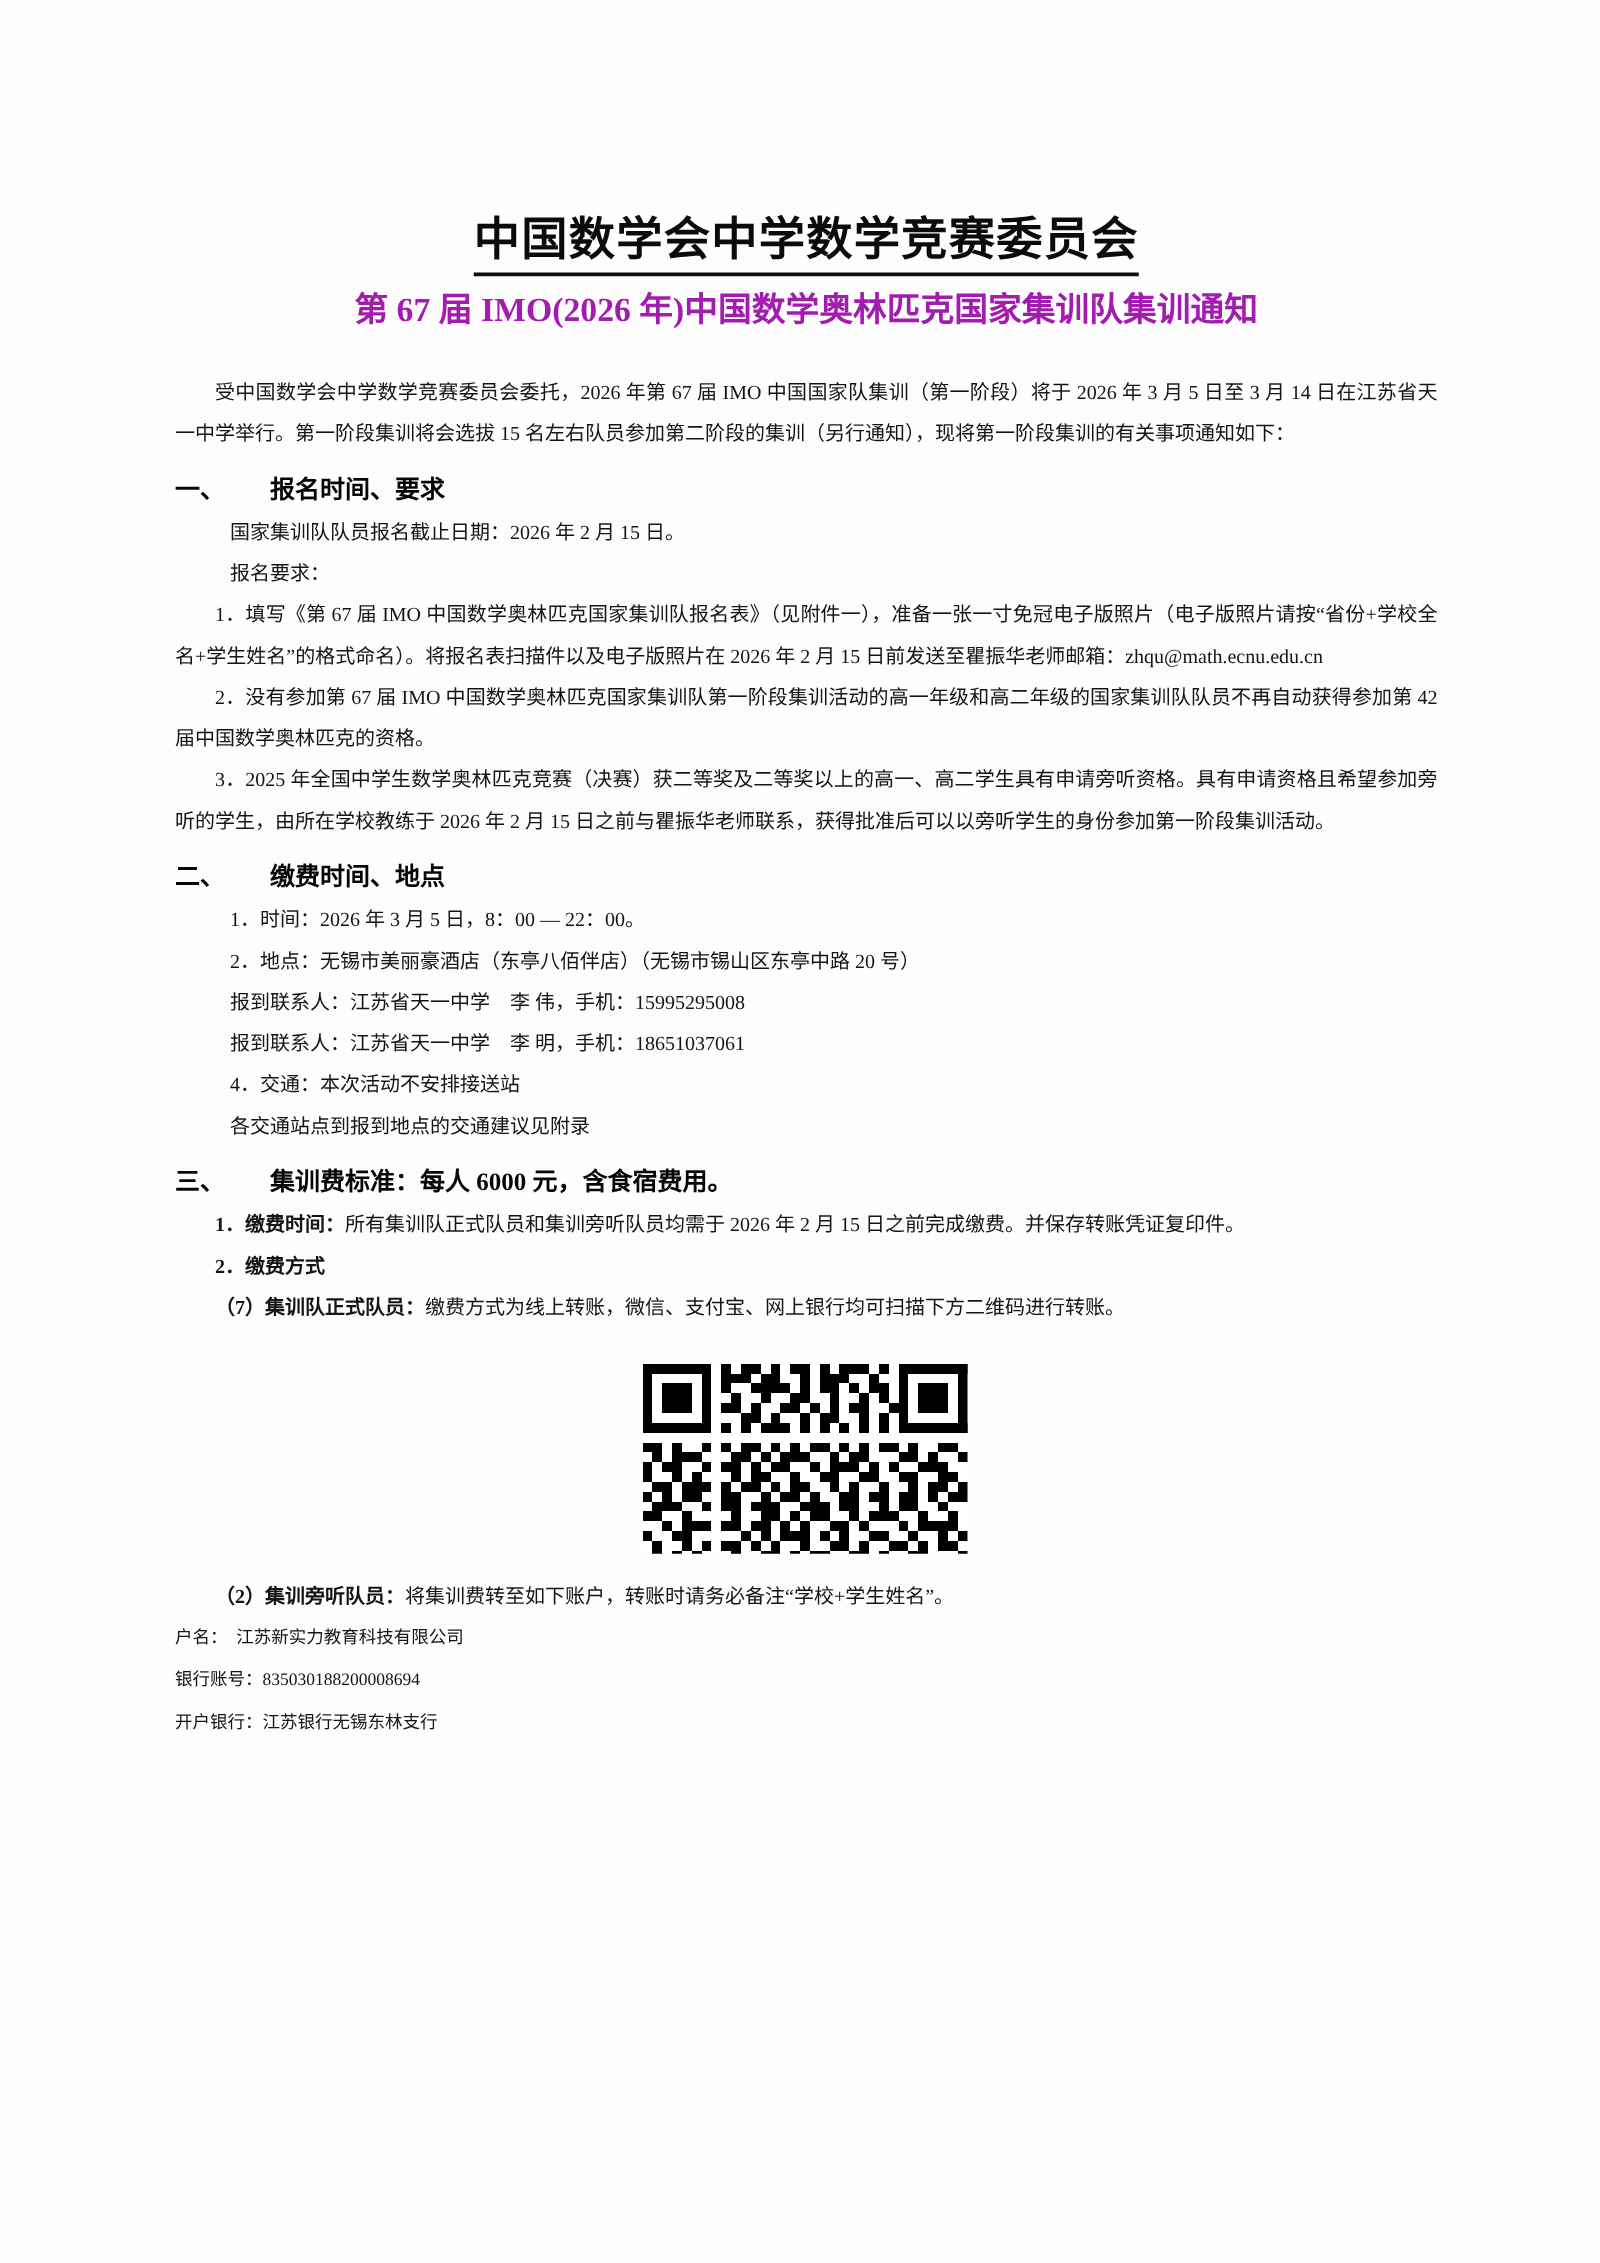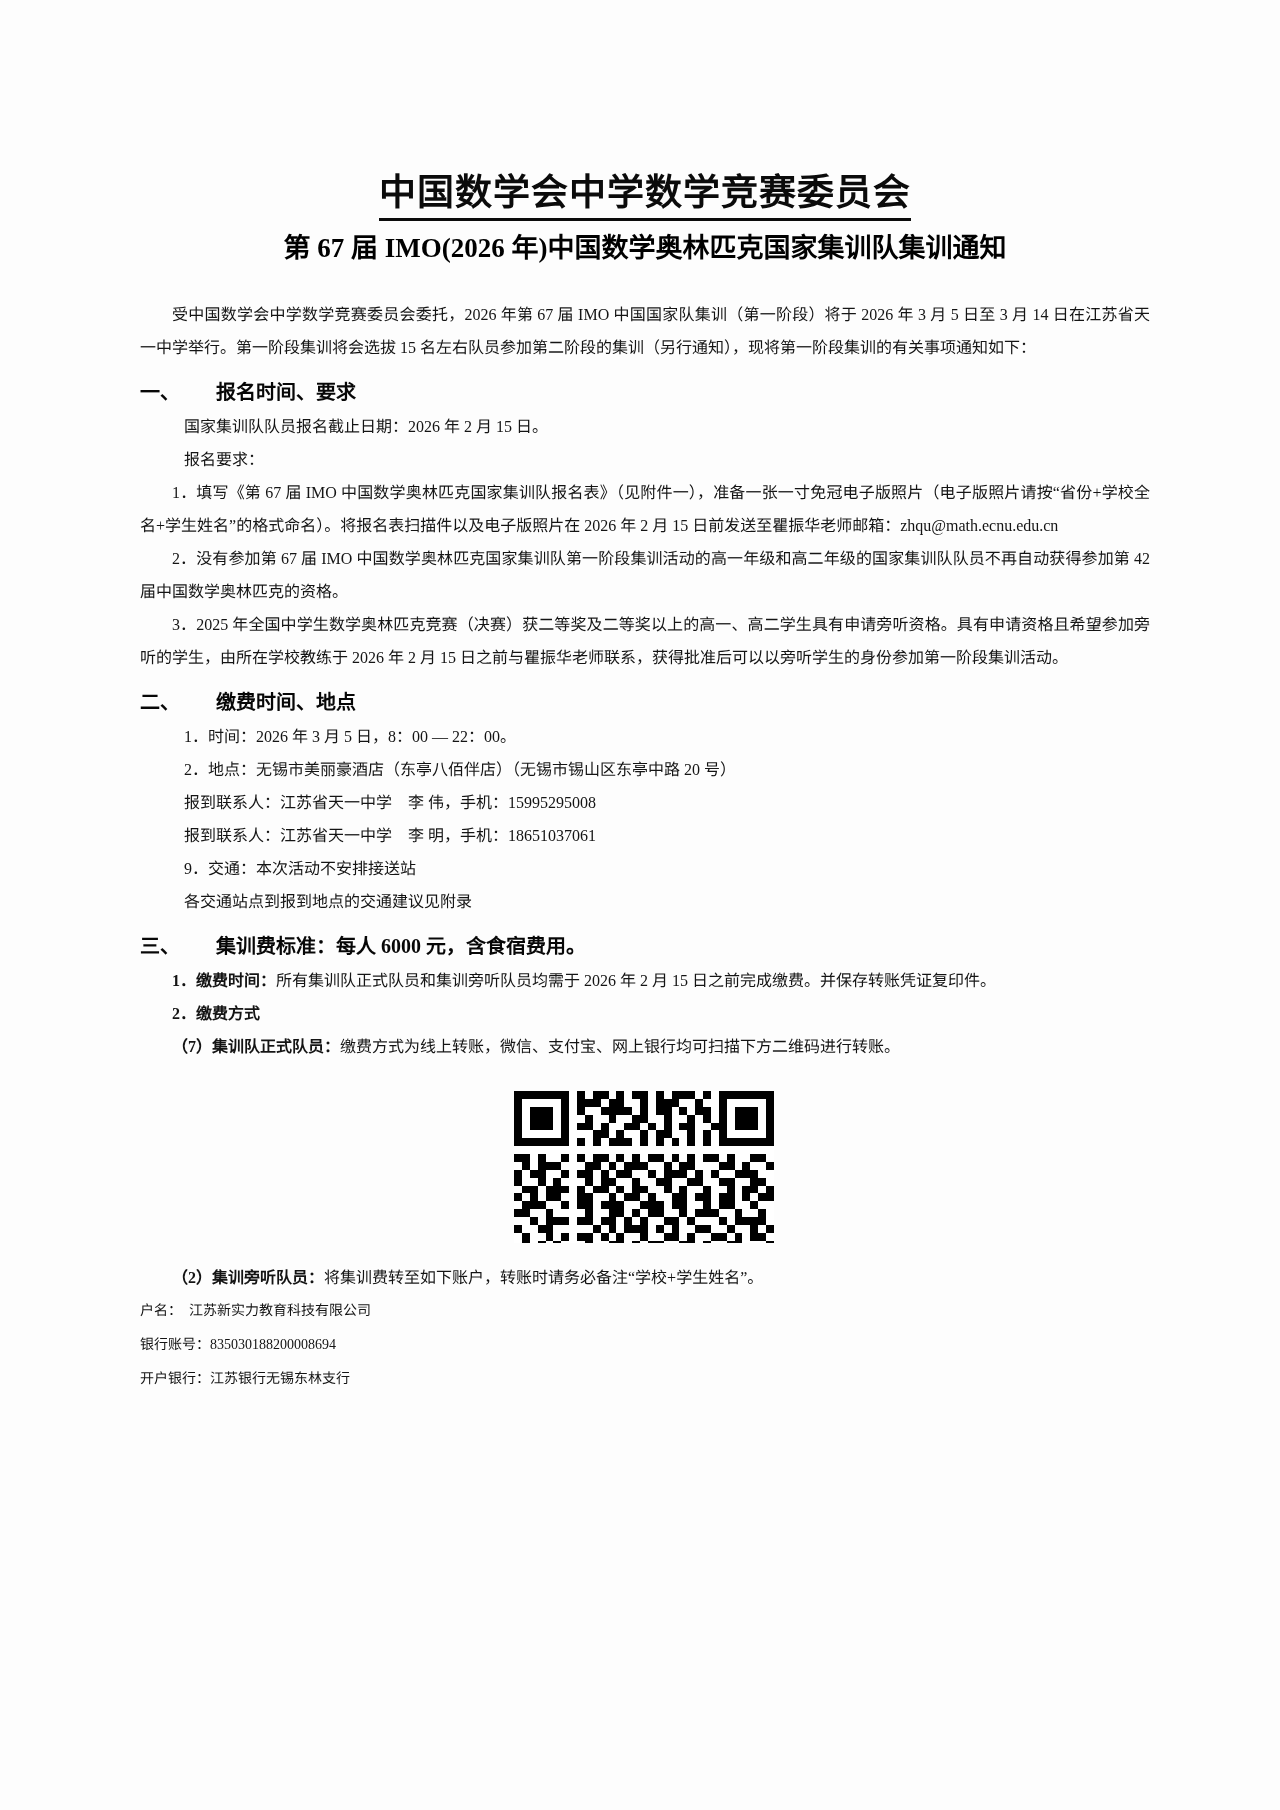--- a/index.html
+++ b/index.html
@@ -45,21 +45,21 @@
     border-bottom: 3px solid #0b0b0b;
     padding-bottom: 2px;
     display: inline-block;
   }
   .doc-subtitle {
     text-align: center;
     font-size: 27px;
     font-weight: bold;
     line-height: 1.3;
     margin: 10px 0 0 0;
-    color: #000000;
+    color: #a21caf;
   }
 
   
   .para {
     font-size: 16px;
     line-height: 33px;
     text-align: justify;
     text-justify: inter-ideograph;
     margin: 0;
     color: #141414;
@@ -140,21 +140,21 @@
     <p class="para indent-first gap-s">3．2025 年全国中学生数学奥林匹克竞赛（决赛）获二等奖及二等奖以上的高一、高二学生具有申请旁听资格。具有申请资格且希望参加旁听的学生，由所在学校教练于 2026 年 2 月 15 日之前与瞿振华老师联系，获得批准后可以以旁听学生的身份参加第一阶段集训活动。</p>
 
     <div class="section-head">
       <span class="num">二、</span><span>缴费时间、地点</span>
     </div>
 
     <p class="para indent1 gap-s">1．时间：2026 年 3 月 5 日，8：00 — 22：00。</p>
     <p class="para indent1 gap-s">2．地点：无锡市美丽豪酒店（东亭八佰伴店）（无锡市锡山区东亭中路 20 号）</p>
     <p class="para indent1 gap-s">报到联系人：江苏省天一中学　李 伟，手机：15995295008</p>
     <p class="para indent1 gap-s">报到联系人：江苏省天一中学　李 明，手机：18651037061</p>
-    <p class="para indent1 gap-s">9．交通：本次活动不安排接送站</p>
+    <p class="para indent1 gap-s">4．交通：本次活动不安排接送站</p>
     <p class="para indent1 gap-s">各交通站点到报到地点的交通建议见附录</p>
 
     <div class="section-head">
       <span class="num">三、</span><span>集训费标准：每人 6000 元，含食宿费用。</span>
     </div>
 
     <p class="para indent-first gap-s"><span class="bold">1．缴费时间：</span><span>所有集训队正式队员和集训旁听队员均需于 2026 年 2 月 15 日之前完成缴费。并保存转账凭证复印件。</span></p>
 
     <p class="para indent-first gap-s bold">2．缴费方式</p>
 

